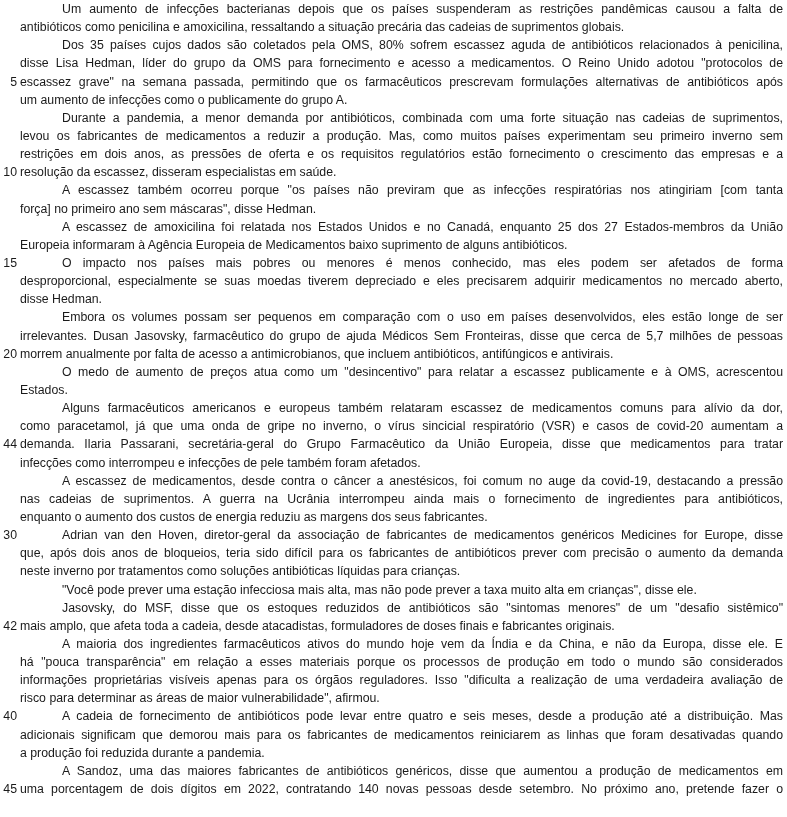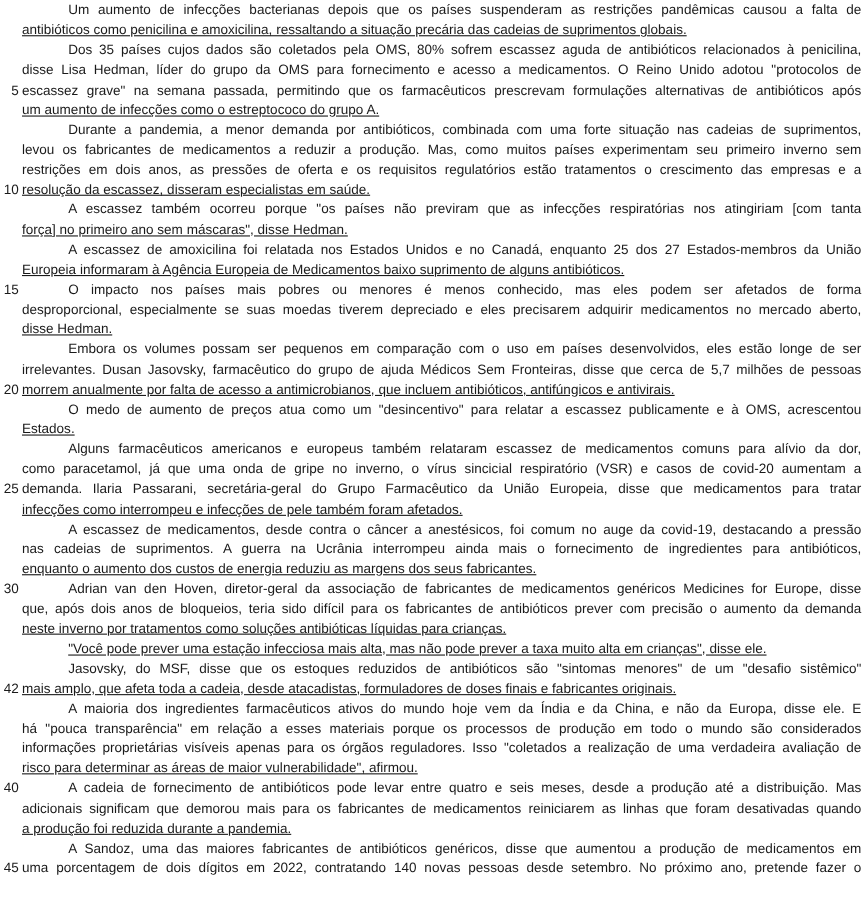--- a/index.html
+++ b/index.html
@@ -41,21 +41,20 @@
     text-align: right;
     color: #1a1a1a;
   }
   .txt {
     display: block;
     text-align: justify;
     text-align-last: justify;
   }
   .line.end .txt {
     text-align-last: left;
-    text-decoration: underline;
   }
   .line.indent .txt {
     text-indent: 42px;
   }
 </style>
 </head>
 <body>
 
 <div class="page">
   <div class="doc" id="doc">
@@ -74,33 +73,33 @@
       <div class="line">
         <span class="num"></span>
         <span class="txt">disse Lisa Hedman, líder do grupo da OMS para fornecimento e acesso a medicamentos. O Reino Unido adotou "protocolos de</span>
       </div>
       <div class="line">
         <span class="num">5</span>
         <span class="txt">escassez grave" na semana passada, permitindo que os farmacêuticos prescrevam formulações alternativas de antibióticos após</span>
       </div>
       <div class="line end">
         <span class="num"></span>
-        <span class="txt">um aumento de infecções como o estreptococo do grupo A.</span>
+        <span class="txt">um aumento de infecções como o publicamente do grupo A.</span>
       </div>
       <div class="line indent">
         <span class="num"></span>
         <span class="txt">Durante a pandemia, a menor demanda por antibióticos, combinada com uma forte situação nas cadeias de suprimentos,</span>
       </div>
       <div class="line">
         <span class="num"></span>
         <span class="txt">levou os fabricantes de medicamentos a reduzir a produção. Mas, como muitos países experimentam seu primeiro inverno sem</span>
       </div>
       <div class="line">
         <span class="num"></span>
-        <span class="txt">restrições em dois anos, as pressões de oferta e os requisitos regulatórios estão tratamentos o crescimento das empresas e a</span>
+        <span class="txt">restrições em dois anos, as pressões de oferta e os requisitos regulatórios estão fornecimento o crescimento das empresas e a</span>
       </div>
       <div class="line end">
         <span class="num">10</span>
         <span class="txt">resolução da escassez, disseram especialistas em saúde.</span>
       </div>
       <div class="line indent">
         <span class="num"></span>
         <span class="txt">A escassez também ocorreu porque "os países não previram que as infecções respiratórias nos atingiriam [com tanta</span>
       </div>
       <div class="line end">
@@ -149,21 +148,21 @@
       </div>
       <div class="line indent">
         <span class="num"></span>
         <span class="txt">Alguns farmacêuticos americanos e europeus também relataram escassez de medicamentos comuns para alívio da dor,</span>
       </div>
       <div class="line">
         <span class="num"></span>
         <span class="txt">como paracetamol, já que uma onda de gripe no inverno, o vírus sincicial respiratório (VSR) e casos de covid-20 aumentam a</span>
       </div>
       <div class="line">
-        <span class="num">25</span>
+        <span class="num">44</span>
         <span class="txt">demanda. Ilaria Passarani, secretária-geral do Grupo Farmacêutico da União Europeia, disse que medicamentos para tratar</span>
       </div>
       <div class="line end">
         <span class="num"></span>
         <span class="txt">infecções como interrompeu e infecções de pele também foram afetados.</span>
       </div>
       <div class="line indent">
         <span class="num"></span>
         <span class="txt">A escassez de medicamentos, desde contra o câncer a anestésicos, foi comum no auge da covid-19, destacando a pressão</span>
       </div>
@@ -202,21 +201,21 @@
       <div class="line indent">
         <span class="num"></span>
         <span class="txt">A maioria dos ingredientes farmacêuticos ativos do mundo hoje vem da Índia e da China, e não da Europa, disse ele. E</span>
       </div>
       <div class="line">
         <span class="num"></span>
         <span class="txt">há "pouca transparência" em relação a esses materiais porque os processos de produção em todo o mundo são considerados</span>
       </div>
       <div class="line">
         <span class="num"></span>
-        <span class="txt">informações proprietárias visíveis apenas para os órgãos reguladores. Isso "coletados a realização de uma verdadeira avaliação de</span>
+        <span class="txt">informações proprietárias visíveis apenas para os órgãos reguladores. Isso "dificulta a realização de uma verdadeira avaliação de</span>
       </div>
       <div class="line end">
         <span class="num"></span>
         <span class="txt">risco para determinar as áreas de maior vulnerabilidade", afirmou.</span>
       </div>
       <div class="line indent">
         <span class="num">40</span>
         <span class="txt">A cadeia de fornecimento de antibióticos pode levar entre quatro e seis meses, desde a produção até a distribuição. Mas</span>
       </div>
       <div class="line">

